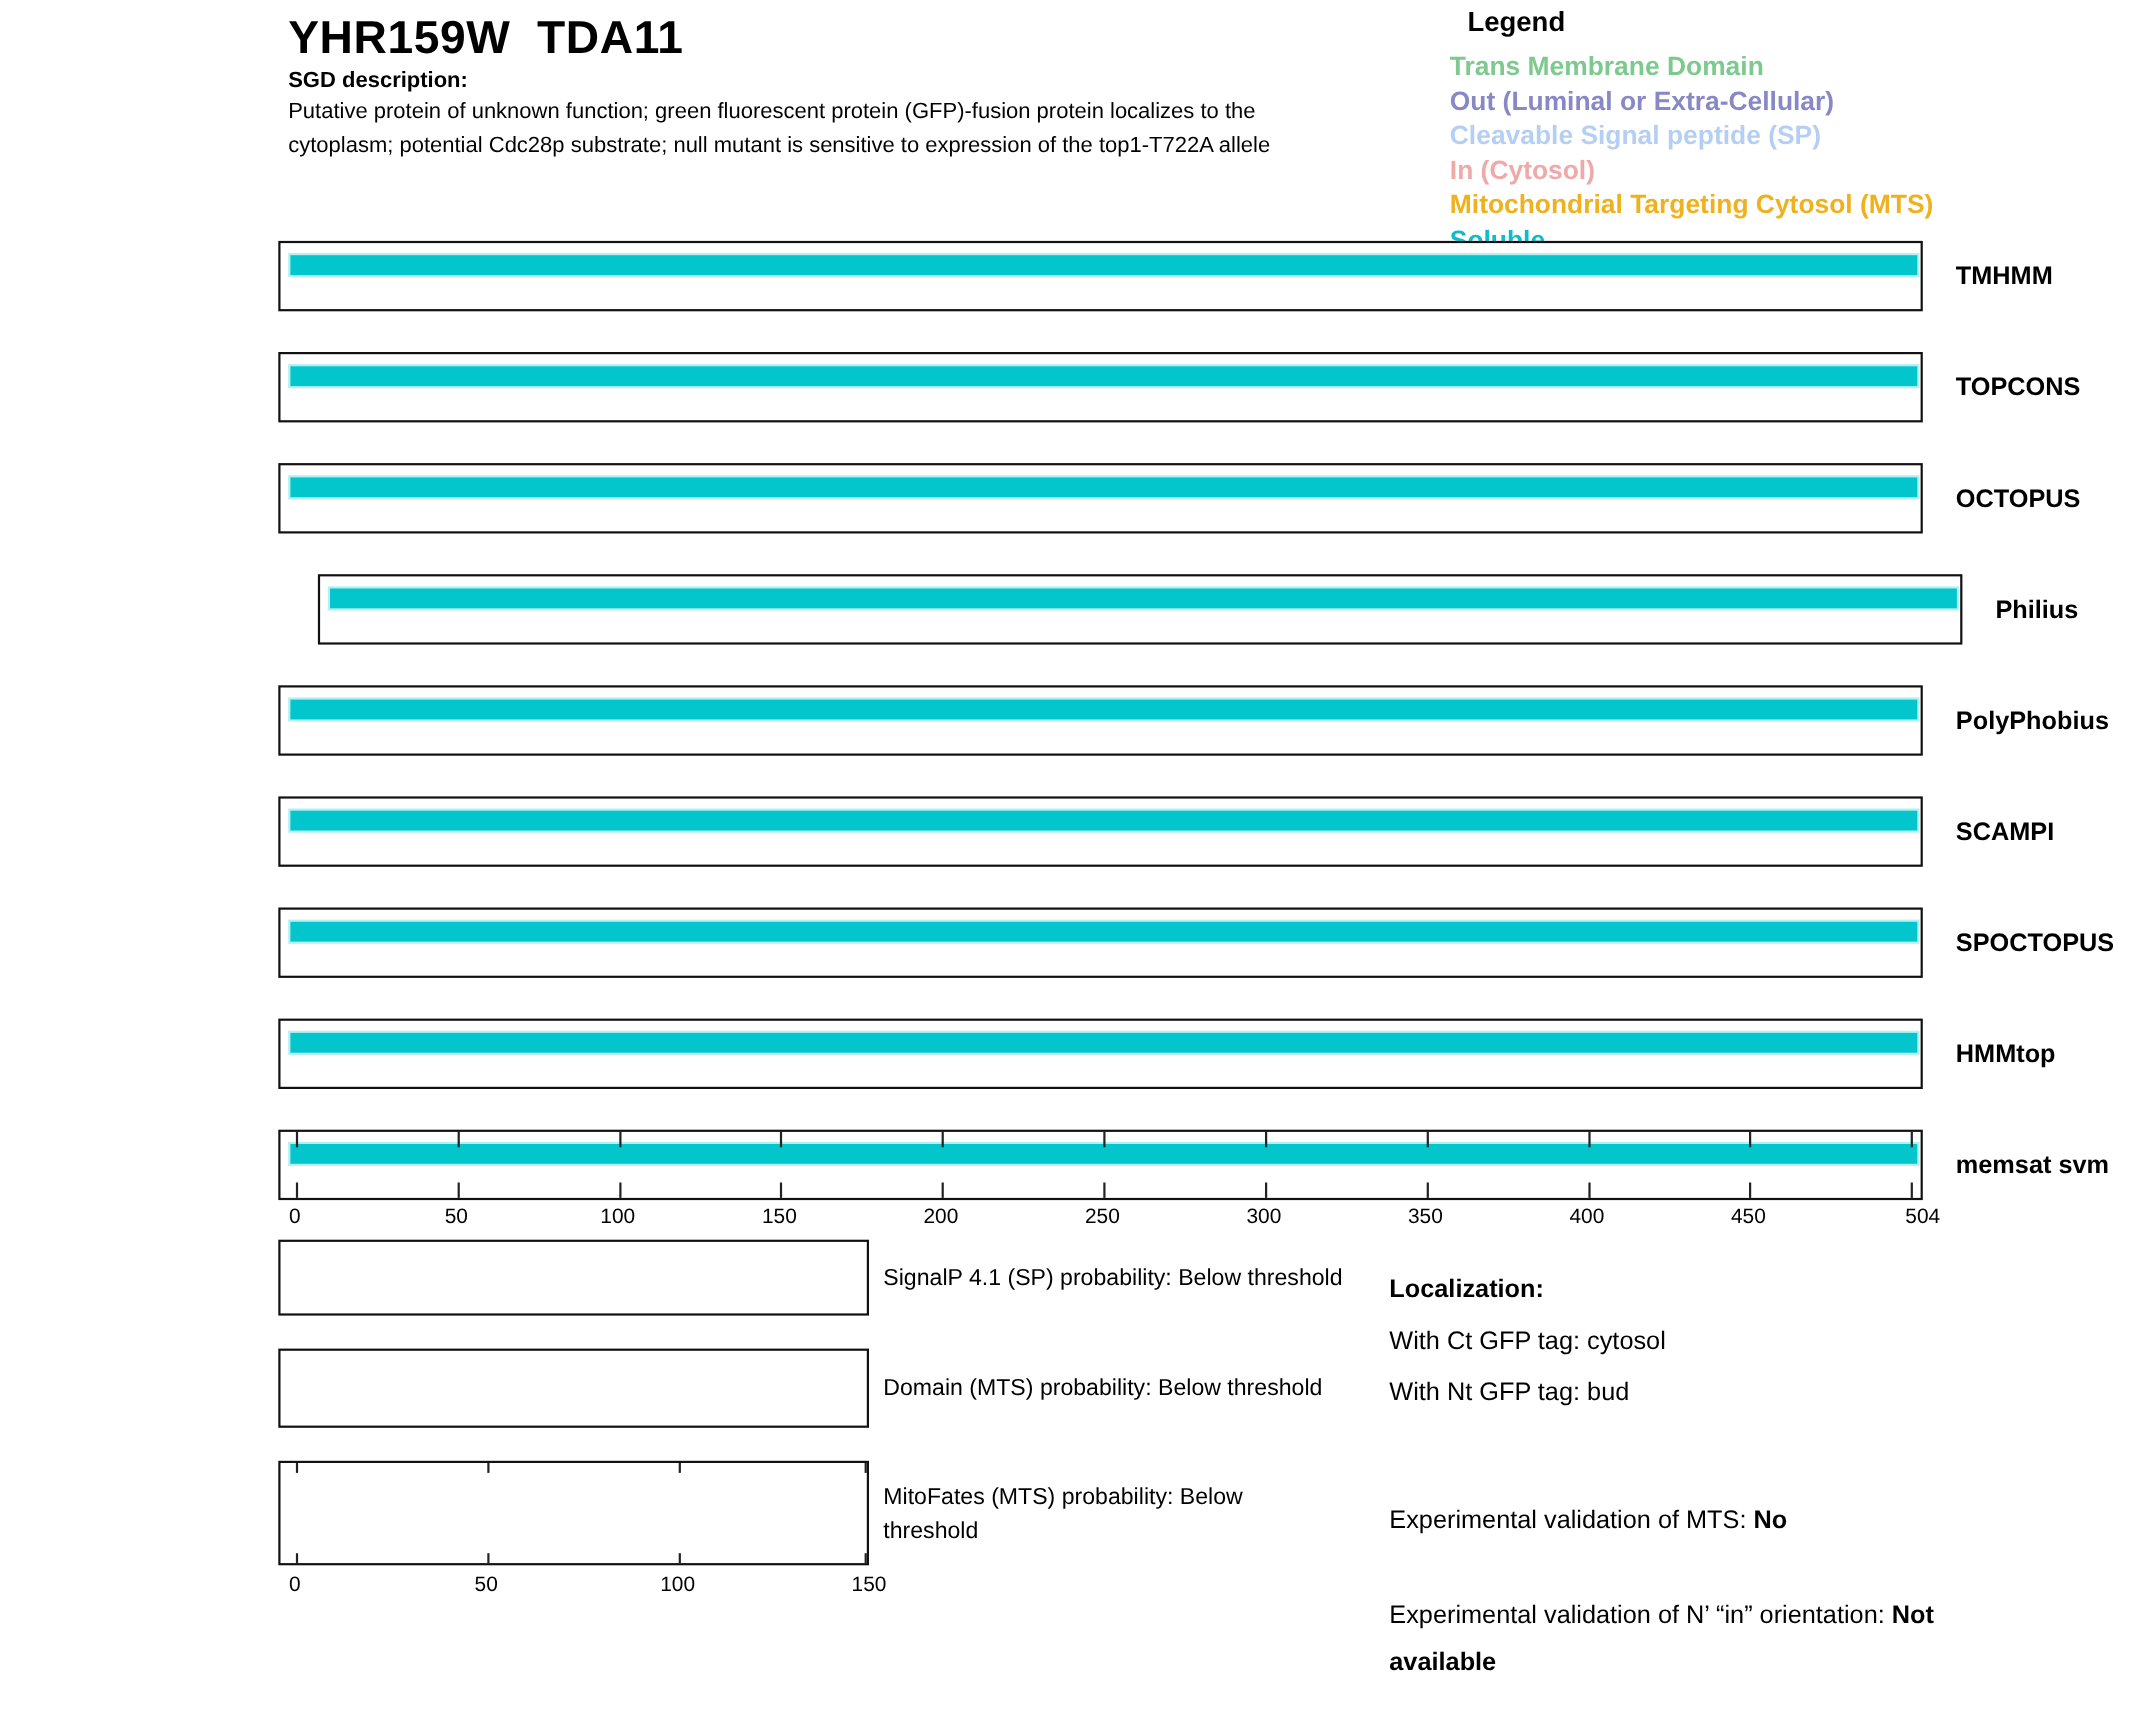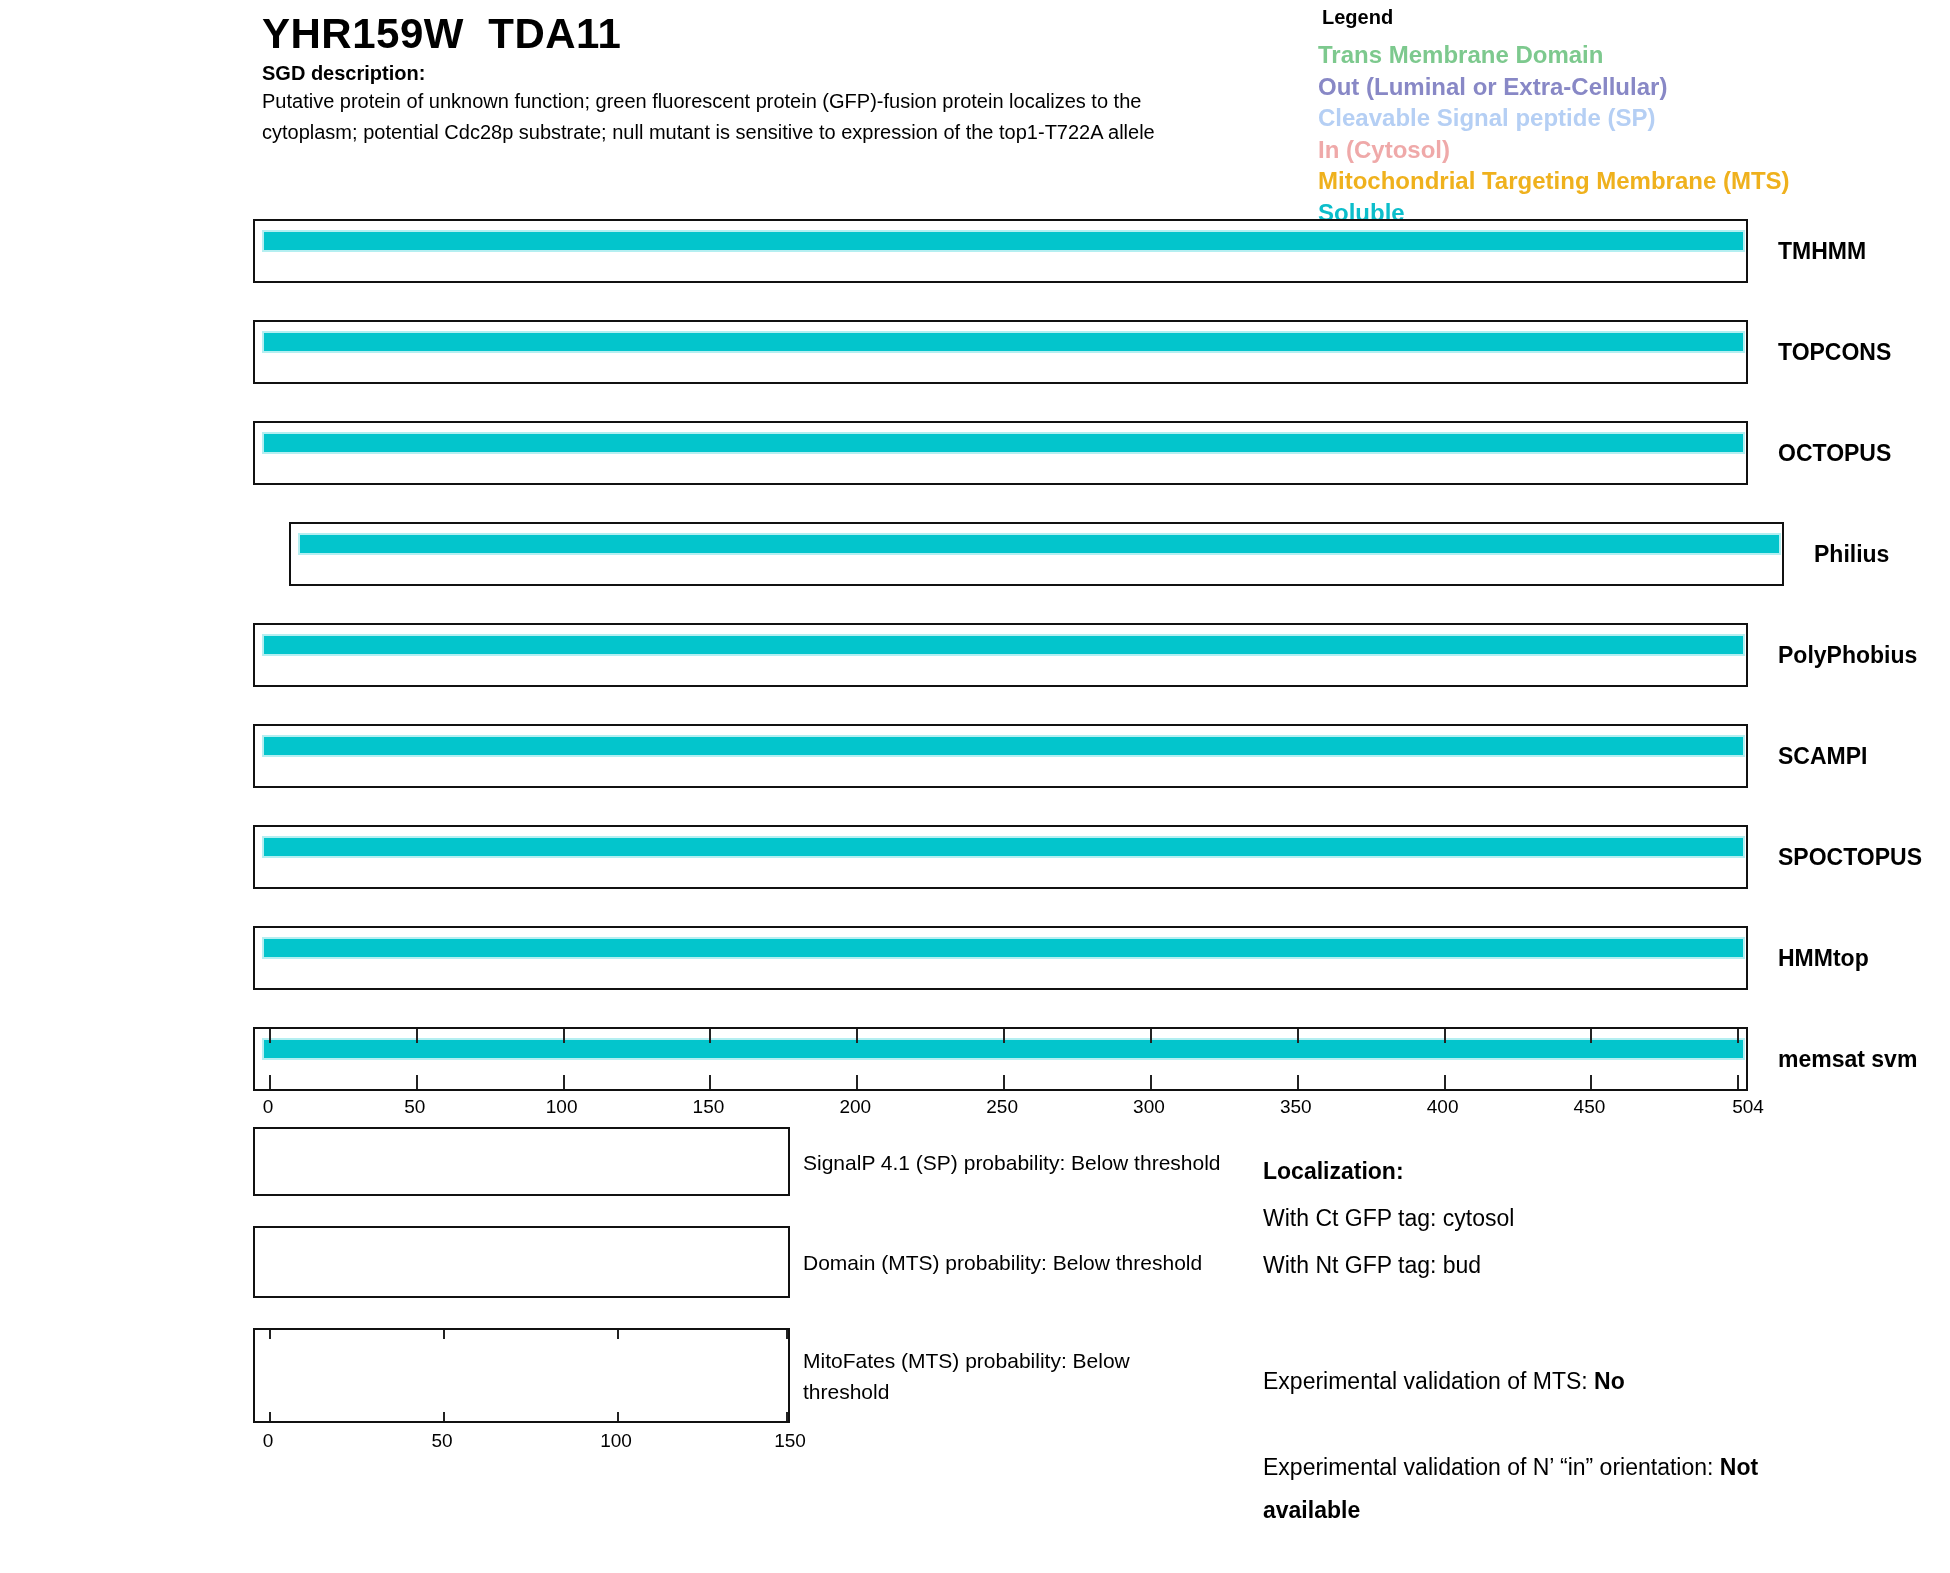--- a/index.html
+++ b/index.html
@@ -9,21 +9,21 @@
   }
   .bold { font-weight:700; }
 
   
   .title { position:absolute; left:262px; top:10px; font-size:42px; font-weight:700; white-space:pre; letter-spacing:.5px; }
   .sgd-label { position:absolute; left:262px; top:62px; font-size:20px; font-weight:700; }
   .desc { position:absolute; left:262px; top:86px; font-size:20px; line-height:31px; }
 
   
   .legend { position:absolute; left:1318px; top:6px; }
-  .legend-heading { font-size:20px; font-weight:700; margin:0 0 10px 4px; }
+  .legend-heading { font-size:25px; font-weight:700; margin:0 0 10px 16px; }
   .legend-item { font-size:24px; font-weight:700; line-height:31.5px; white-space:nowrap; }
 
   
   .track-row { position:absolute; left:253px; width:1697px; height:64px; }
   .track-box { position:absolute; left:0; top:0; width:1495px; height:64px; border:2px solid #111; box-sizing:border-box; background:#fff; }
   .track-bar { position:absolute; top:11px; height:18px; background:#03c5cc; box-shadow:0 0 0 2px #b4eff1; }
   .track-label { position:absolute; left:1525px; top:50%; transform:translateY(-50%); font-size:23px; font-weight:700; white-space:nowrap; }
   .tick { position:absolute; width:2px; background:#222; }
   .tick.t-top { top:0; height:14px; }
   .tick.t-bottom { bottom:0; height:14px; }
@@ -56,21 +56,21 @@
     <div>cytoplasm; potential Cdc28p substrate; null mutant is sensitive to expression of the top1-T722A allele</div>
   </div>
 
   <div class="legend">
     <div class="legend-heading">Legend</div>
     <div id="legend-items">
         <div class="legend-item" style="color: rgb(125, 201, 142);">Trans Membrane Domain</div>
         <div class="legend-item" style="color: rgb(136, 136, 198);">Out (Luminal or Extra-Cellular)</div>
         <div class="legend-item" style="color: rgb(181, 207, 244);">Cleavable Signal peptide (SP)</div>
         <div class="legend-item" style="color: rgb(239, 169, 169);">In (Cytosol)</div>
-        <div class="legend-item" style="color: rgb(239, 177, 29);">Mitochondrial Targeting Membrane (MTS)</div>
+        <div class="legend-item" style="color: rgb(239, 177, 29);">Mitochondrial Targeting Cytosol (MTS)</div>
         <div class="legend-item" style="color: rgb(12, 190, 203);">Soluble</div>
       </div>
   </div>
 
   <div id="tracks">
       <div class="track-row" style="top: 219px;">
         <div class="track-box">
           <div class="track-bar" style="left: 9px; width: 1479px; background: rgb(3, 197, 204);"></div>
         </div>
         <div class="track-label">TMHMM</div>

